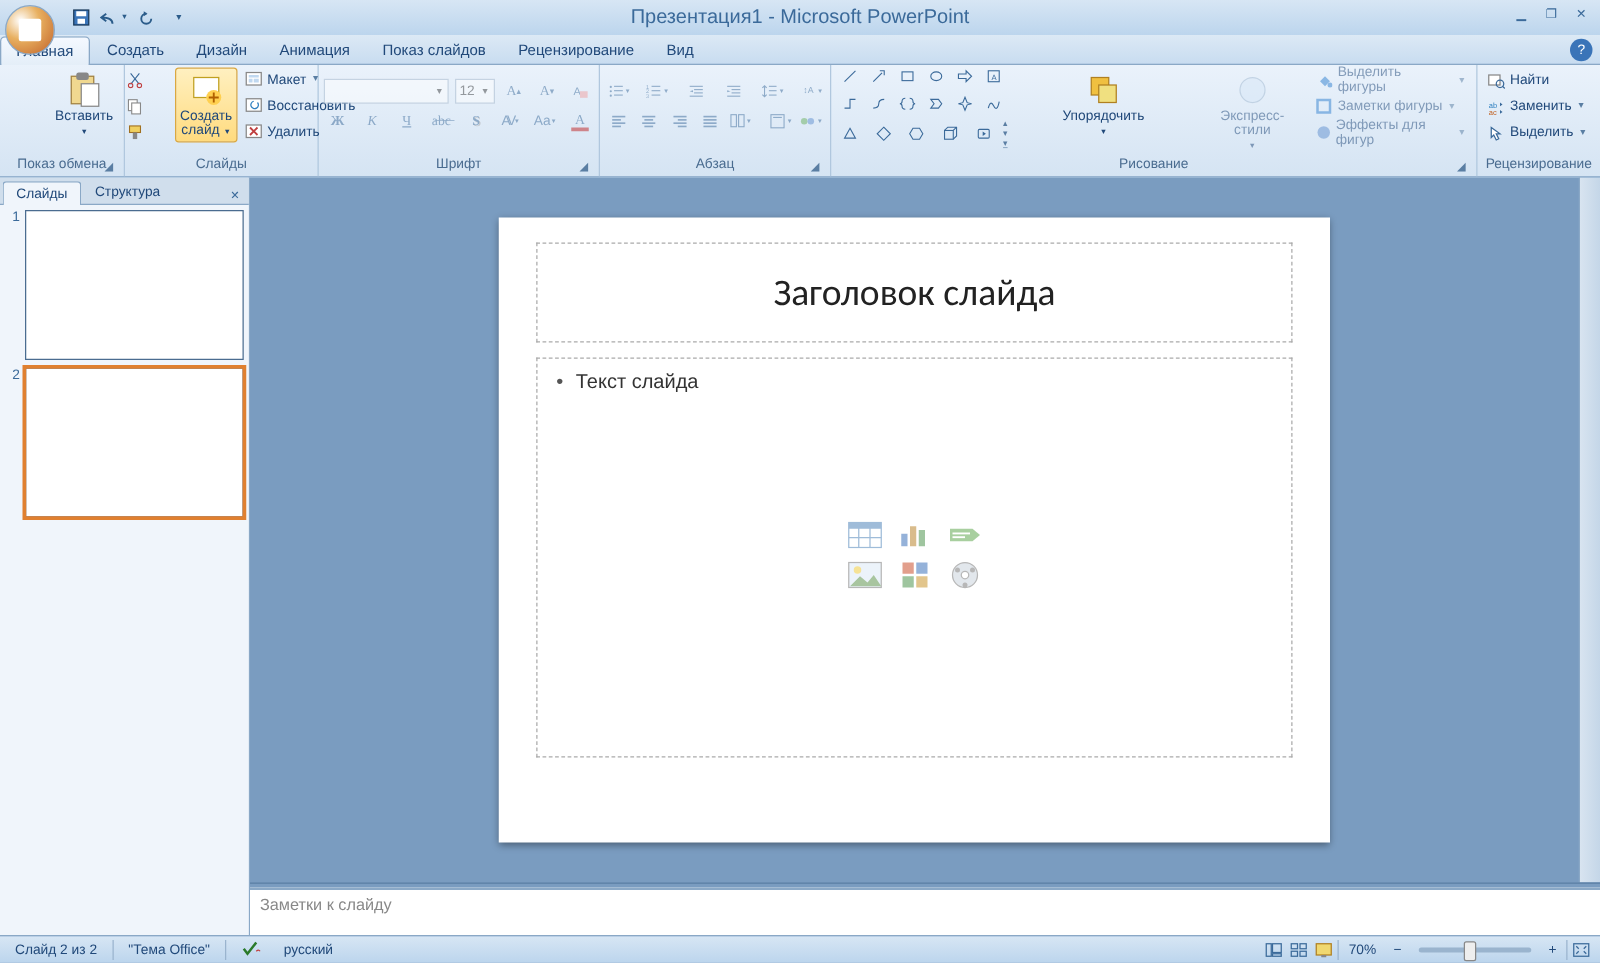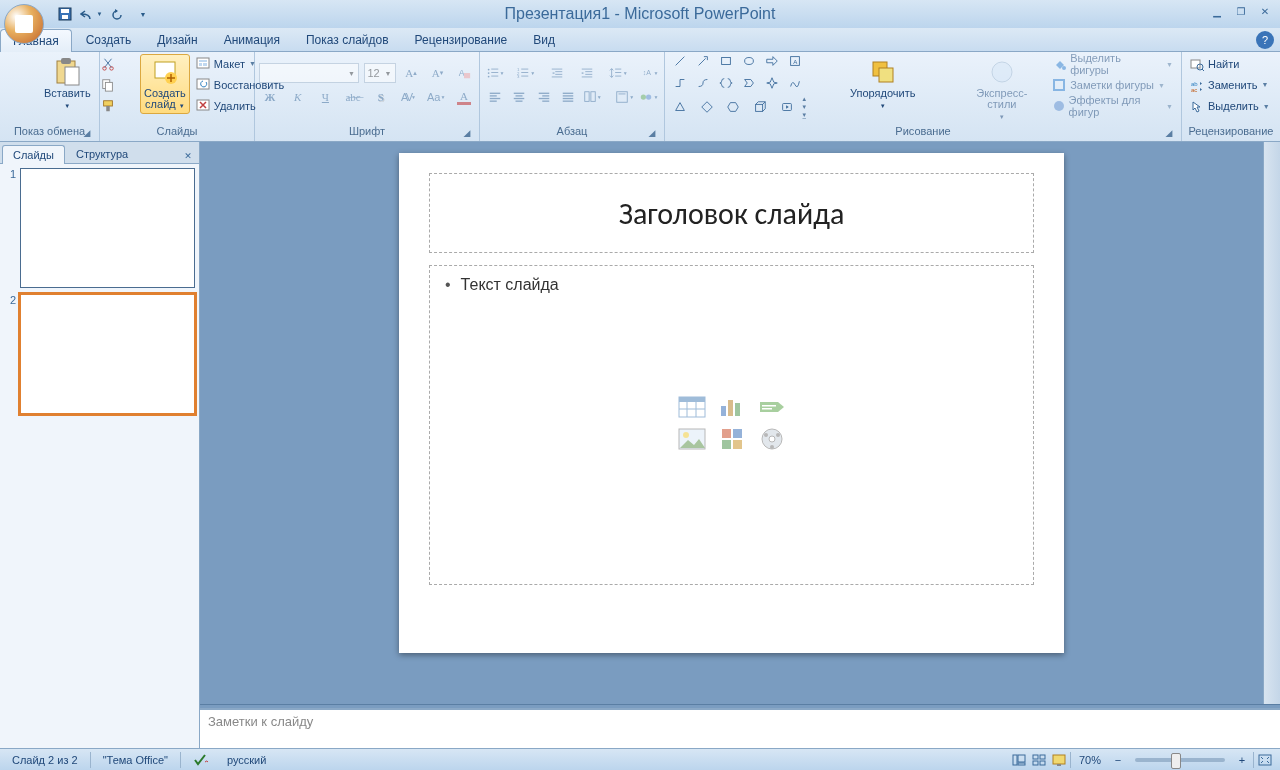--- a/index.html
+++ b/index.html
@@ -46,21 +46,21 @@
   .side-tab { padding:3px 10px; font-size:11px; color:#21497a; border-top-left-radius:3px; border-top-right-radius:3px; border:1px solid transparent; border-bottom:none;}
   .side-tab.active { background:#f0f5fb; border-color:#8aa8c6; position:relative; top:1px;}
   .side-close { margin-left:auto; width:14px; height:14px; display:flex; align-items:center; justify-content:center; color:#3b6a9a; font-size:9px;}
   .thumbs { flex:1; background:#f0f5fb; overflow:auto; padding:4px;}
   .thumb-row { display:flex; gap:4px; margin-bottom:6px;}
   .thumb-num { width:12px; text-align:right; color:#3b6a9a; font-size:11px;}
   .thumb { flex:1; height:120px; background:#fff; border:1px solid #4a6c90;}
   .thumb.selected { outline:3px solid #e08030; outline-offset:-1px;}
   
   .editor { flex:1; display:flex; flex-direction:column; background:#7a9cc0;}
-  .canvas-area { flex:1; display:flex; justify-content:center; align-items:flex-start; padding:11px; position:relative; overflow:hidden;}
+  .canvas-area { flex:1; display:flex; justify-content:center; align-items:flex-start; padding:32px; position:relative; overflow:hidden;}
   .slide { width:665px; height:500px; background:#fff; box-shadow:0 2px 6px rgba(0,0,0,0.4); padding:20px 30px;}
   .placeholder { border:1px dashed #aaa; }
   .title-ph { height:80px; display:flex; align-items:center; justify-content:center; margin-bottom:12px;}
   .title-ph span { font-size:30px; color:#222; font-family: Calibri, sans-serif;}
   .body-ph { height:320px; padding:10px 15px;}
   .body-ph .bullet-line { font-size:16px; color:#333; display:flex; align-items:center; gap:10px;}
   .body-ph .bullet-line::before{ content:"•"; color:#555;}
   .content-icons { display:grid; grid-template-columns:repeat(3,34px); gap:6px; justify-content:center; margin-top:100px; opacity:0.6;}
   .content-icons div{width:34px;height:26px;display:flex;align-items:center;justify-content:center;}
   

